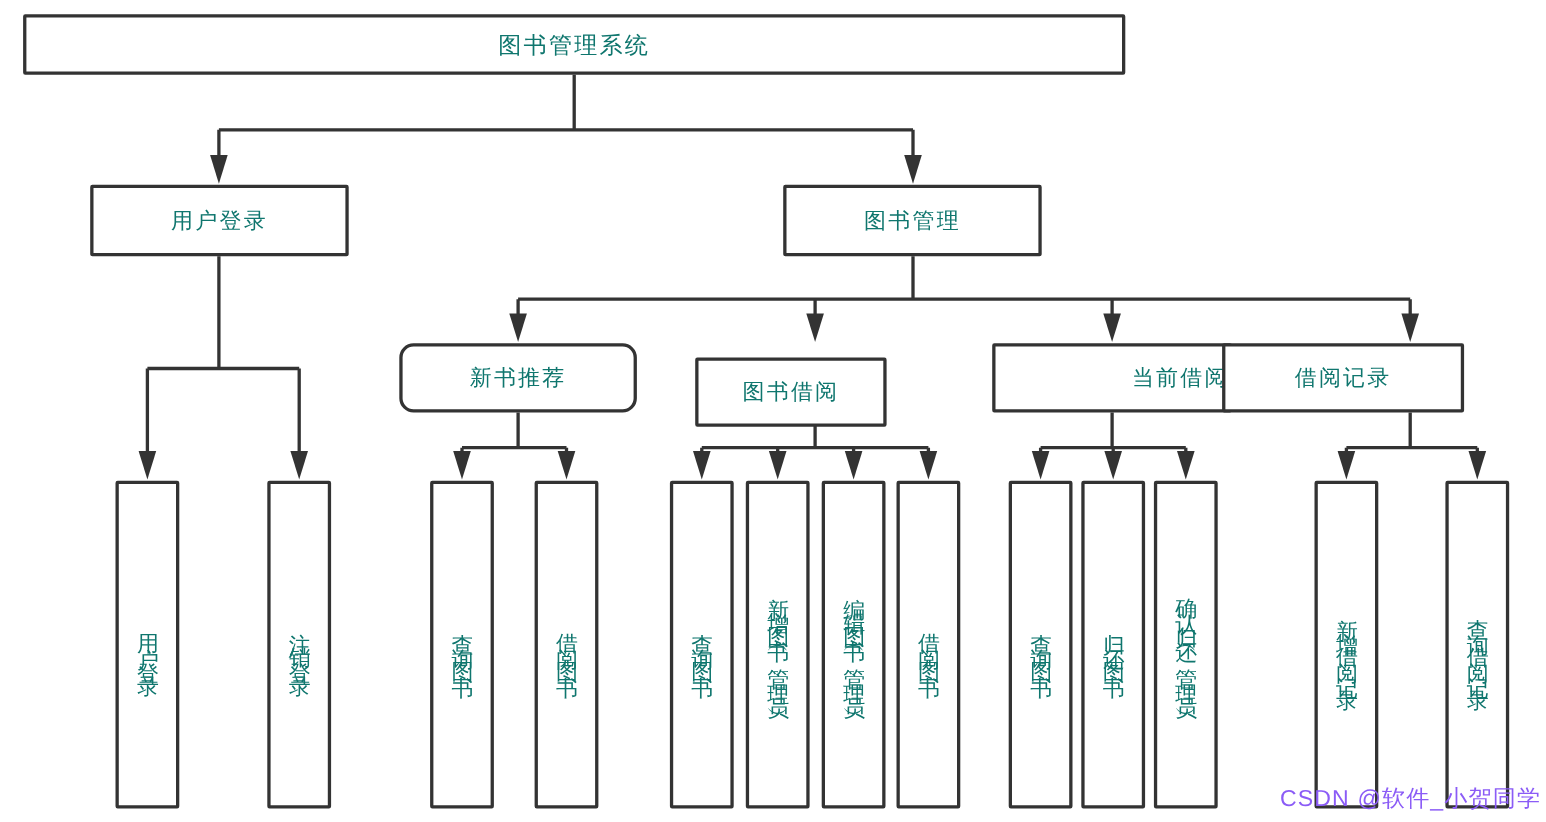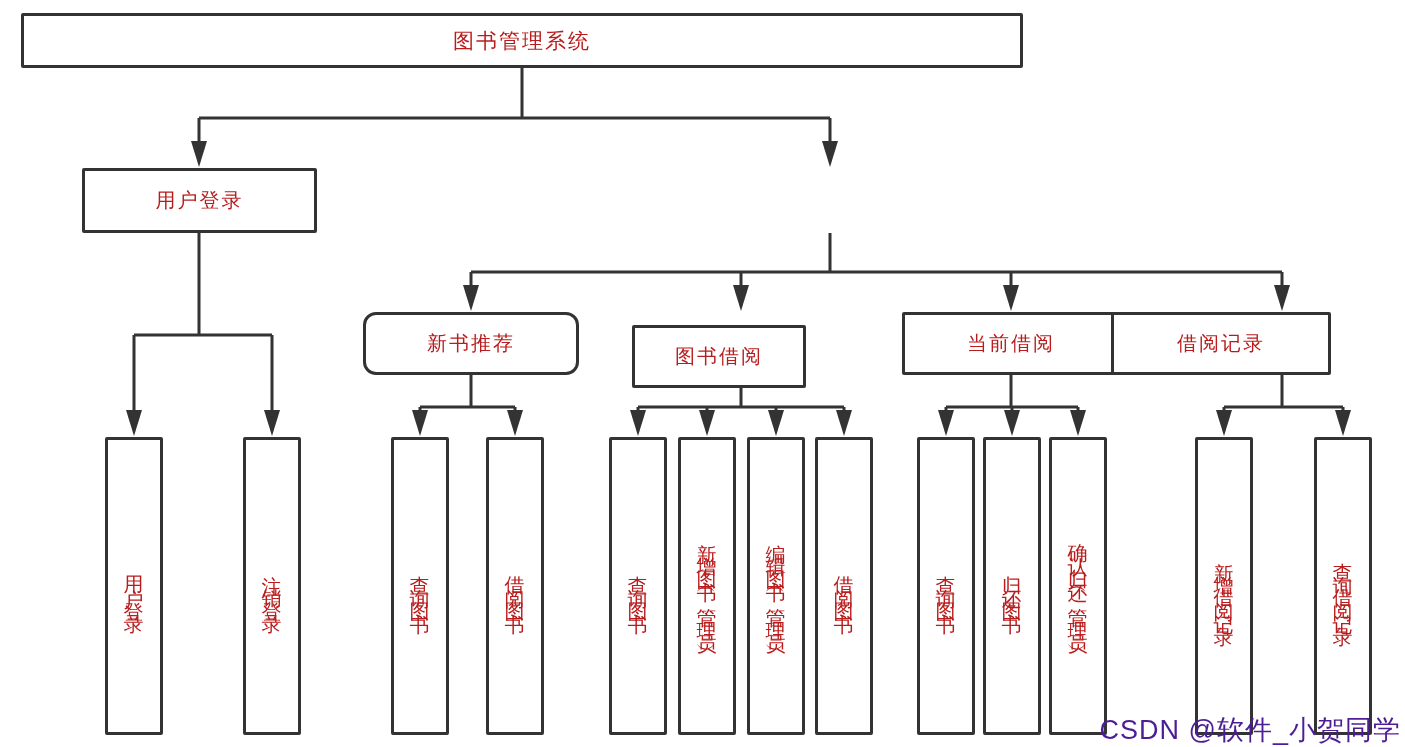--- a/index.html
+++ b/index.html
@@ -26,61 +26,61 @@
     box-sizing: border-box;
     display: flex;
     align-items: center;
     justify-content: center;
     z-index: 1;
     text-align: center;
   }
   .node .lbl {
     font-size: 20px;
     letter-spacing: 2px;
-    color: #b91c1c;
+    color: #0f766e;
     white-space: nowrap;
   }
   .node.root-box .lbl { font-size: 21px; }
   .node.leaf .lbl {
     writing-mode: vertical-rl;
     text-orientation: mixed;
     letter-spacing: 13px;
     white-space: normal;
     line-height: 1;
   }
   
   .n-root   { left: 21px;   top: 13px;  width: 1002px; height: 55px; }
   .n-l1a    { left: 82px;   top: 168px; width: 235px;  height: 65px; }
   .n-l1b    { left: 712px;  top: 168px; width: 235px;  height: 65px; }
   .n-l2a    { left: 363px;  top: 312px; width: 216px;  height: 63px; border-radius: 13px; }
   .n-l2b    { left: 632px;  top: 325px; width: 174px;  height: 63px; }
-  .n-l2c    { left: 902px;  top: 312px; width: 218px;  height: 63px; }
+  .n-l2c    { left: 902px;  top: 312px; width: 218px;  height: 63px; justify-content: flex-end; }
   .n-l2d    { left: 1111px; top: 312px; width: 220px;  height: 63px; }
   .leaf     { top: 437px; width: 58px; height: 298px; }
   .n-f1  { left: 105px; }
   .n-f2  { left: 243px; }
   .n-f3  { left: 391px; }
   .n-f4  { left: 486px; }
   .n-f5  { left: 609px; }
   .n-f6  { left: 678px; }
   .n-f7  { left: 747px; }
   .n-f8  { left: 815px; }
   .n-f9  { left: 917px; }
   .n-f10 { left: 983px; }
   .n-f11 { left: 1049px; }
   .n-f12 { left: 1195px; }
   .n-f13 { left: 1314px; }
   .watermark {
     position: absolute;
     right: 4px;
     top: 712px;
     z-index: 2;
-    font-size: 27px;
+    font-size: 21px;
     letter-spacing: 1px;
-    color: #4c1d95;
+    color: #8b5cf6;
     white-space: nowrap;
   }
 </style>
 </head>
 <body>
 
 <div class="canvas">
 
   <svg class="connectors" viewBox="0 0 1405 747" xmlns="http://www.w3.org/2000/svg">
     <g stroke="#333333" stroke-width="3" fill="none">
@@ -121,20 +121,23 @@
       <polygon points="1335,410 1351,410 1343,436"></polygon>
     </g>
   </svg>
 
   <div class="node root-box n-root">
     <span class="lbl">图书管理系统</span>
   </div>
 
   <div class="node n-l1a">
     <span class="lbl">用户登录</span>
+  </div>
+  <div class="node n-l1b">
+    <span class="lbl">图书管理</span>
   </div>
 
   <div class="node n-l2a">
     <span class="lbl">新书推荐</span>
   </div>
   <div class="node n-l2b">
     <span class="lbl">图书借阅</span>
   </div>
   <div class="node n-l2c">
     <span class="lbl">当前借阅</span>

